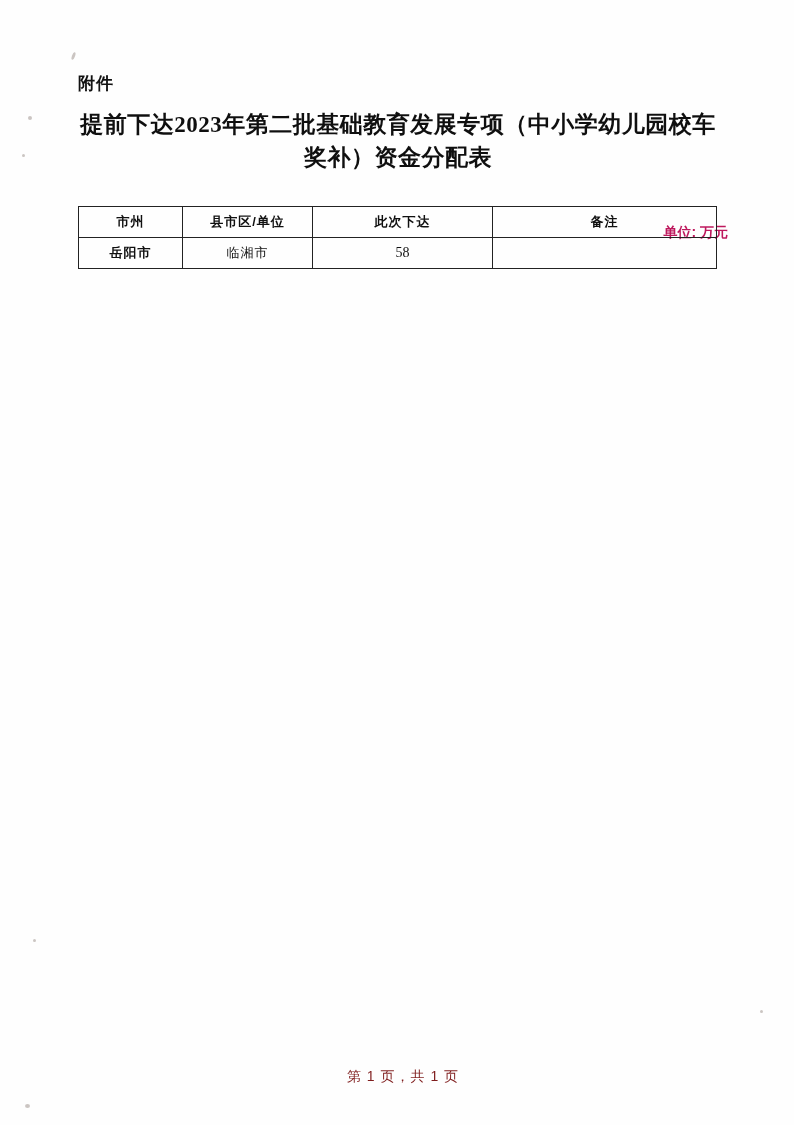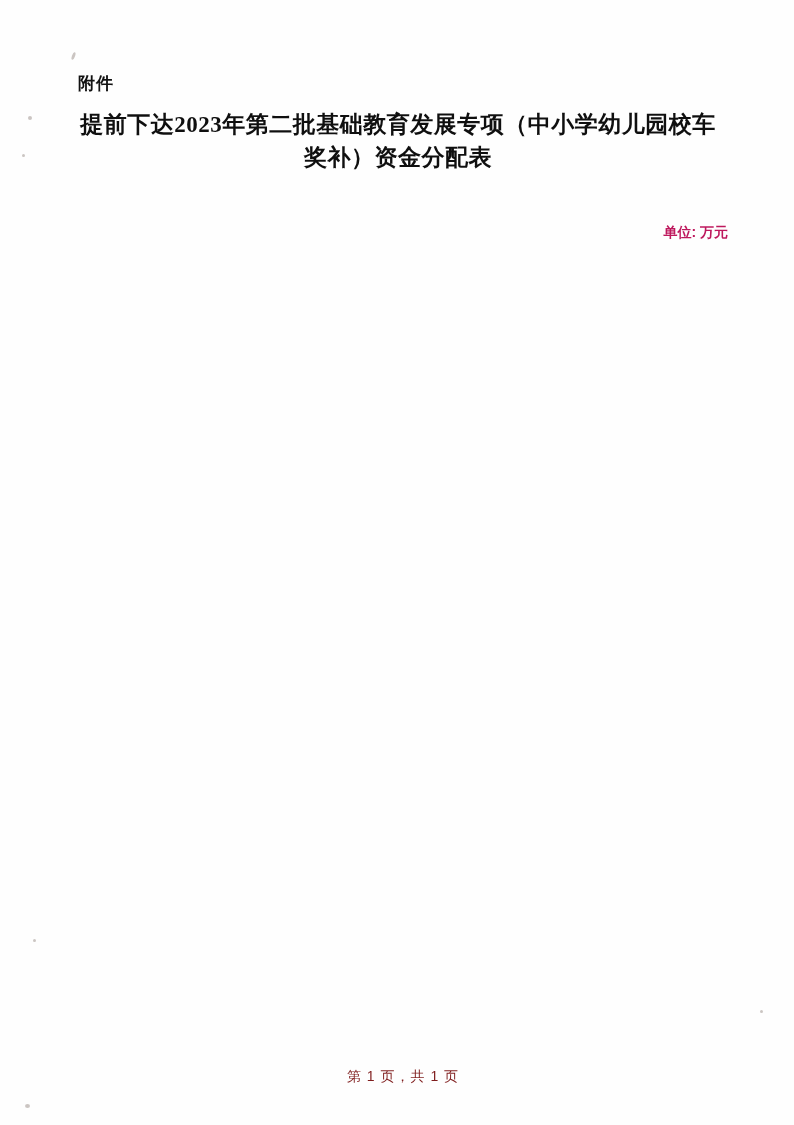--- a/index.html
+++ b/index.html
@@ -127,16 +127,40 @@
   <div class="speckle" style="left:33px;top:939px;width:3px;height:3px;"></div>
   <div class="speckle" style="left:25px;top:1104px;width:5px;height:4px;"></div>
   <div class="speckle" style="left:760px;top:1010px;width:3px;height:3px;"></div>
 
   <div class="attachment-label">附件</div>
 
   <div class="doc-title">提前下达2023年第二批基础教育发展专项（中小学幼儿园校车奖补）资金分配表</div>
 
   <div class="unit-note">单位: 万元</div>
 
+  <table class="alloc">
+    <colgroup>
+      <col class="c1">
+        <col class="c2">
+        <col class="c3">
+        <col class="c4">
+    </colgroup>
+    <thead>
+      <tr>
+        <th>市州</th>
+        <th>县市区/单位</th>
+        <th>此次下达</th>
+        <th>备注</th>
+      </tr>
+    </thead>
+    <tbody>
+      <tr>
+        <td class="city">岳阳市</td>
+        <td class="county">临湘市</td>
+        <td class="amount">58</td>
+        <td class="remark"></td>
+      </tr>
+    </tbody>
+  </table>
 
   <div class="footer">第 1 页，共 1 页</div>
 
 </div>
 
 </body></html>

